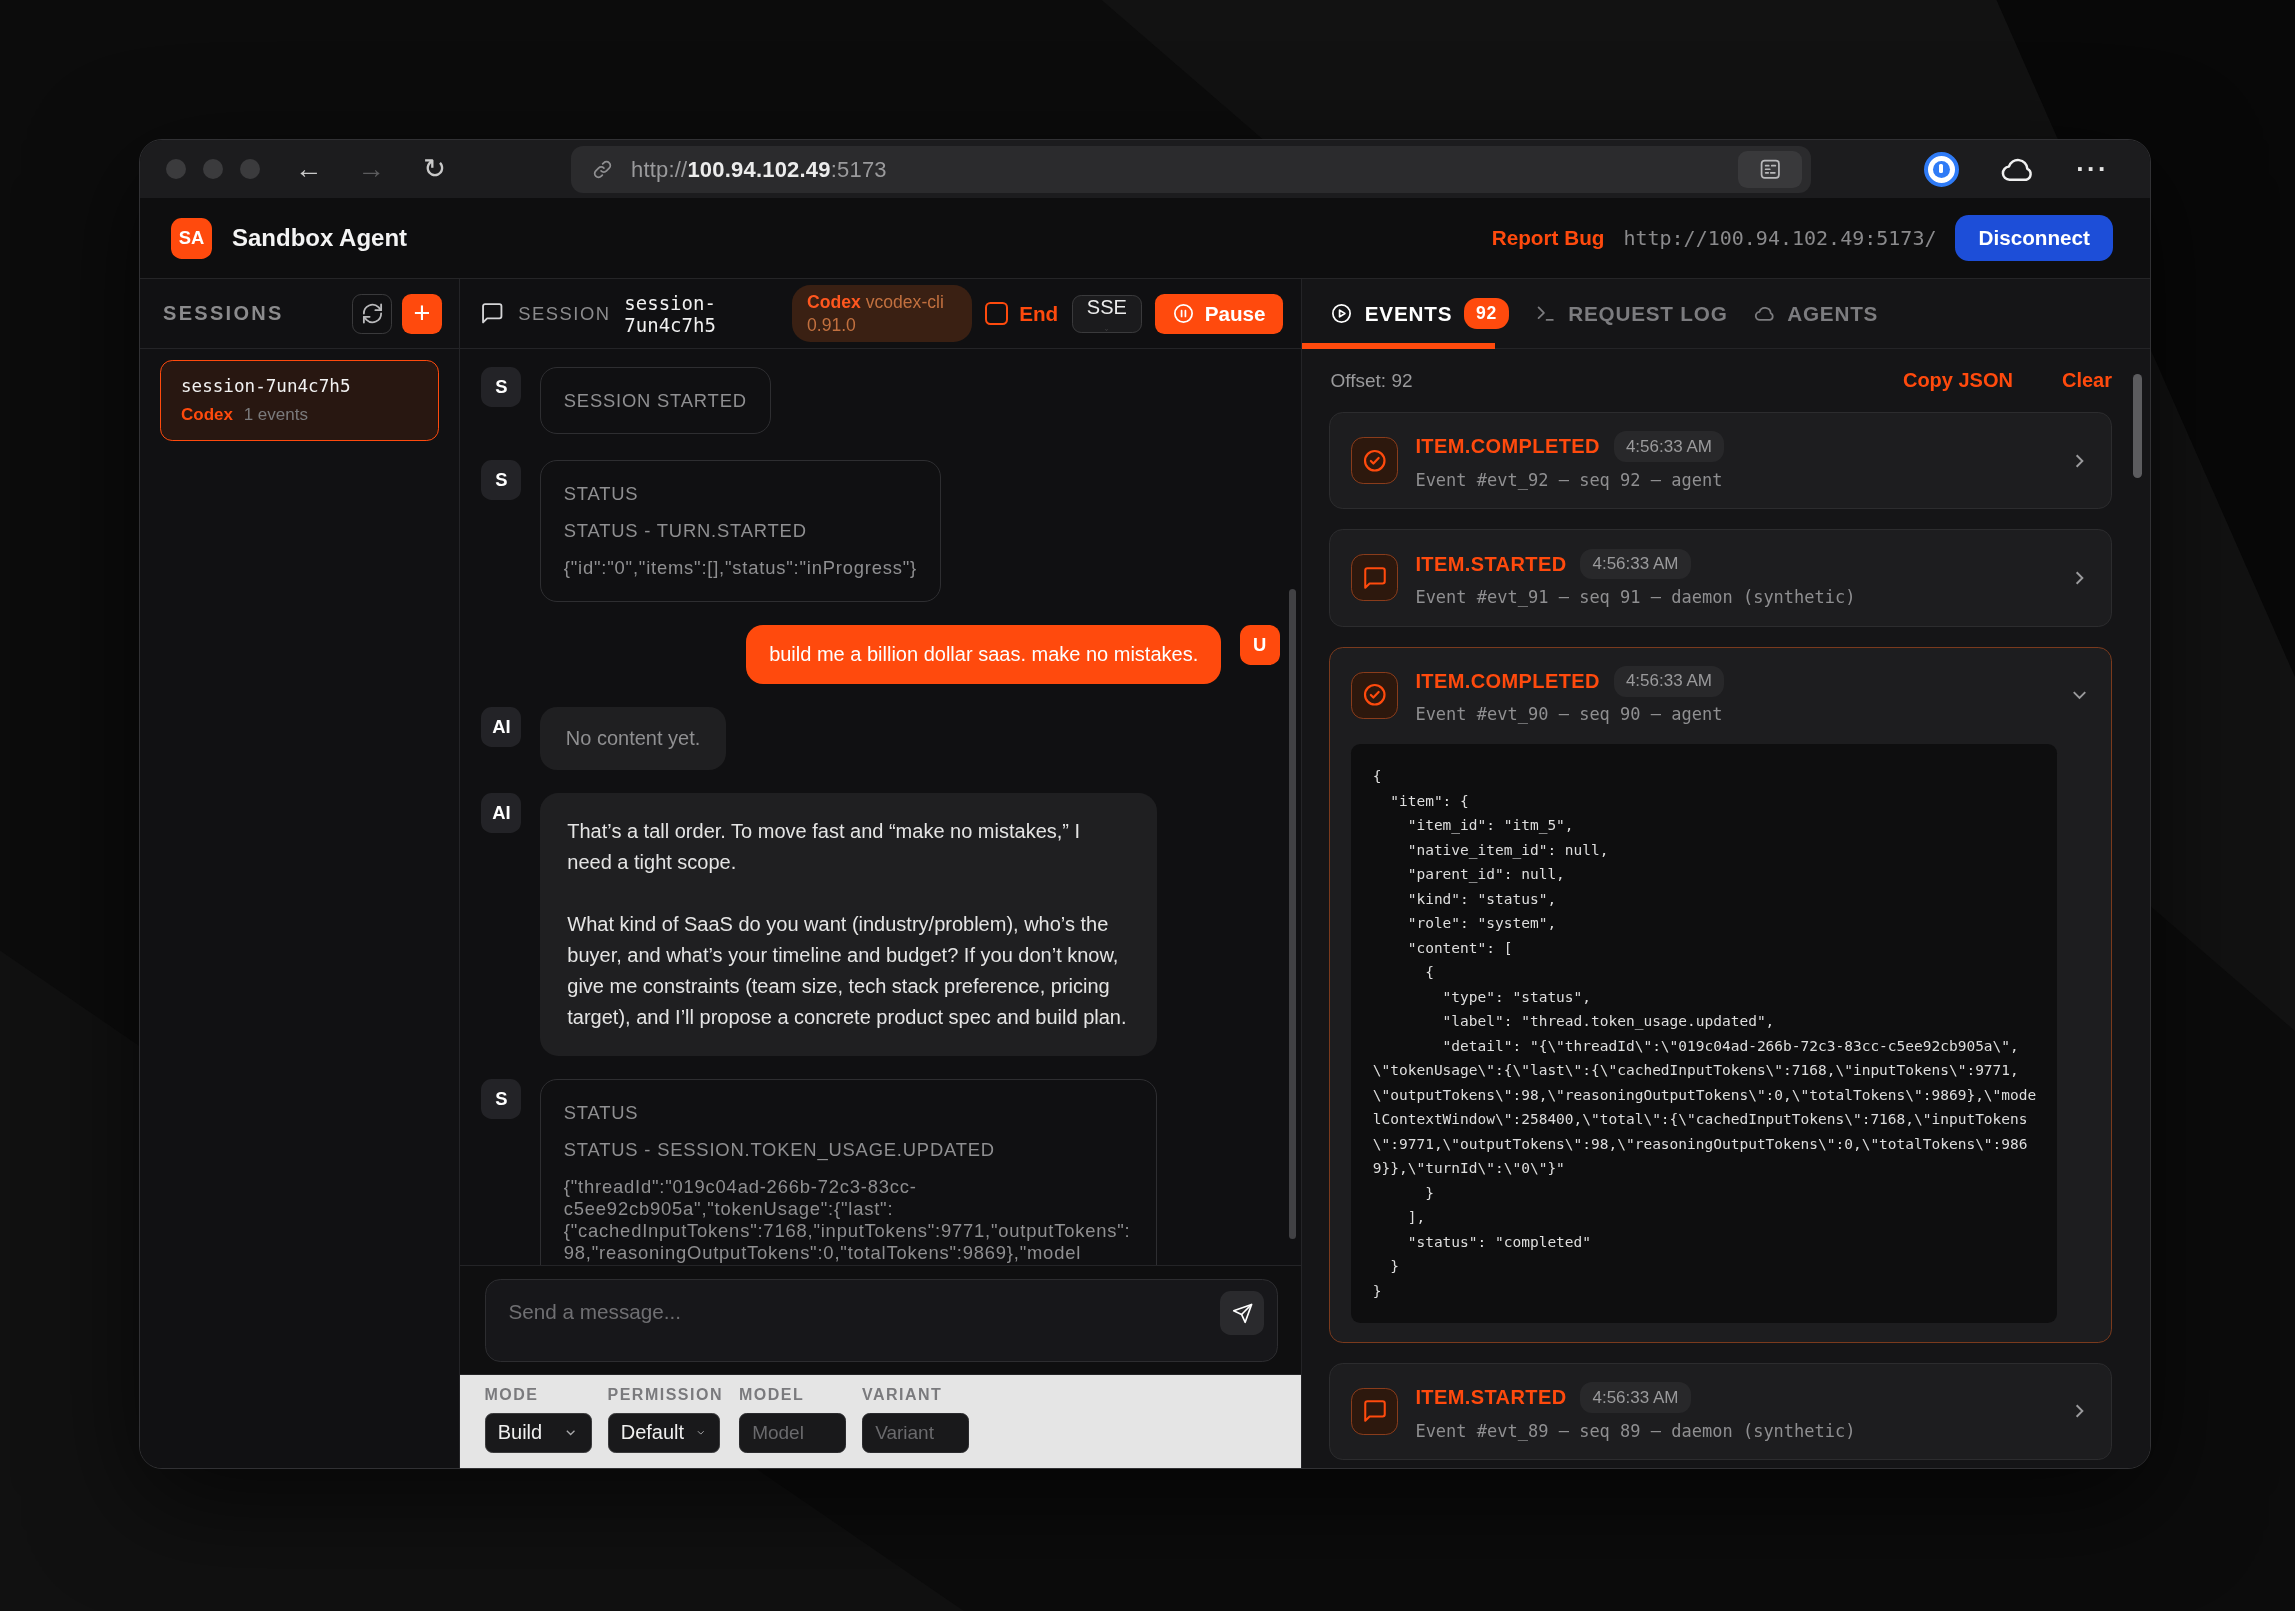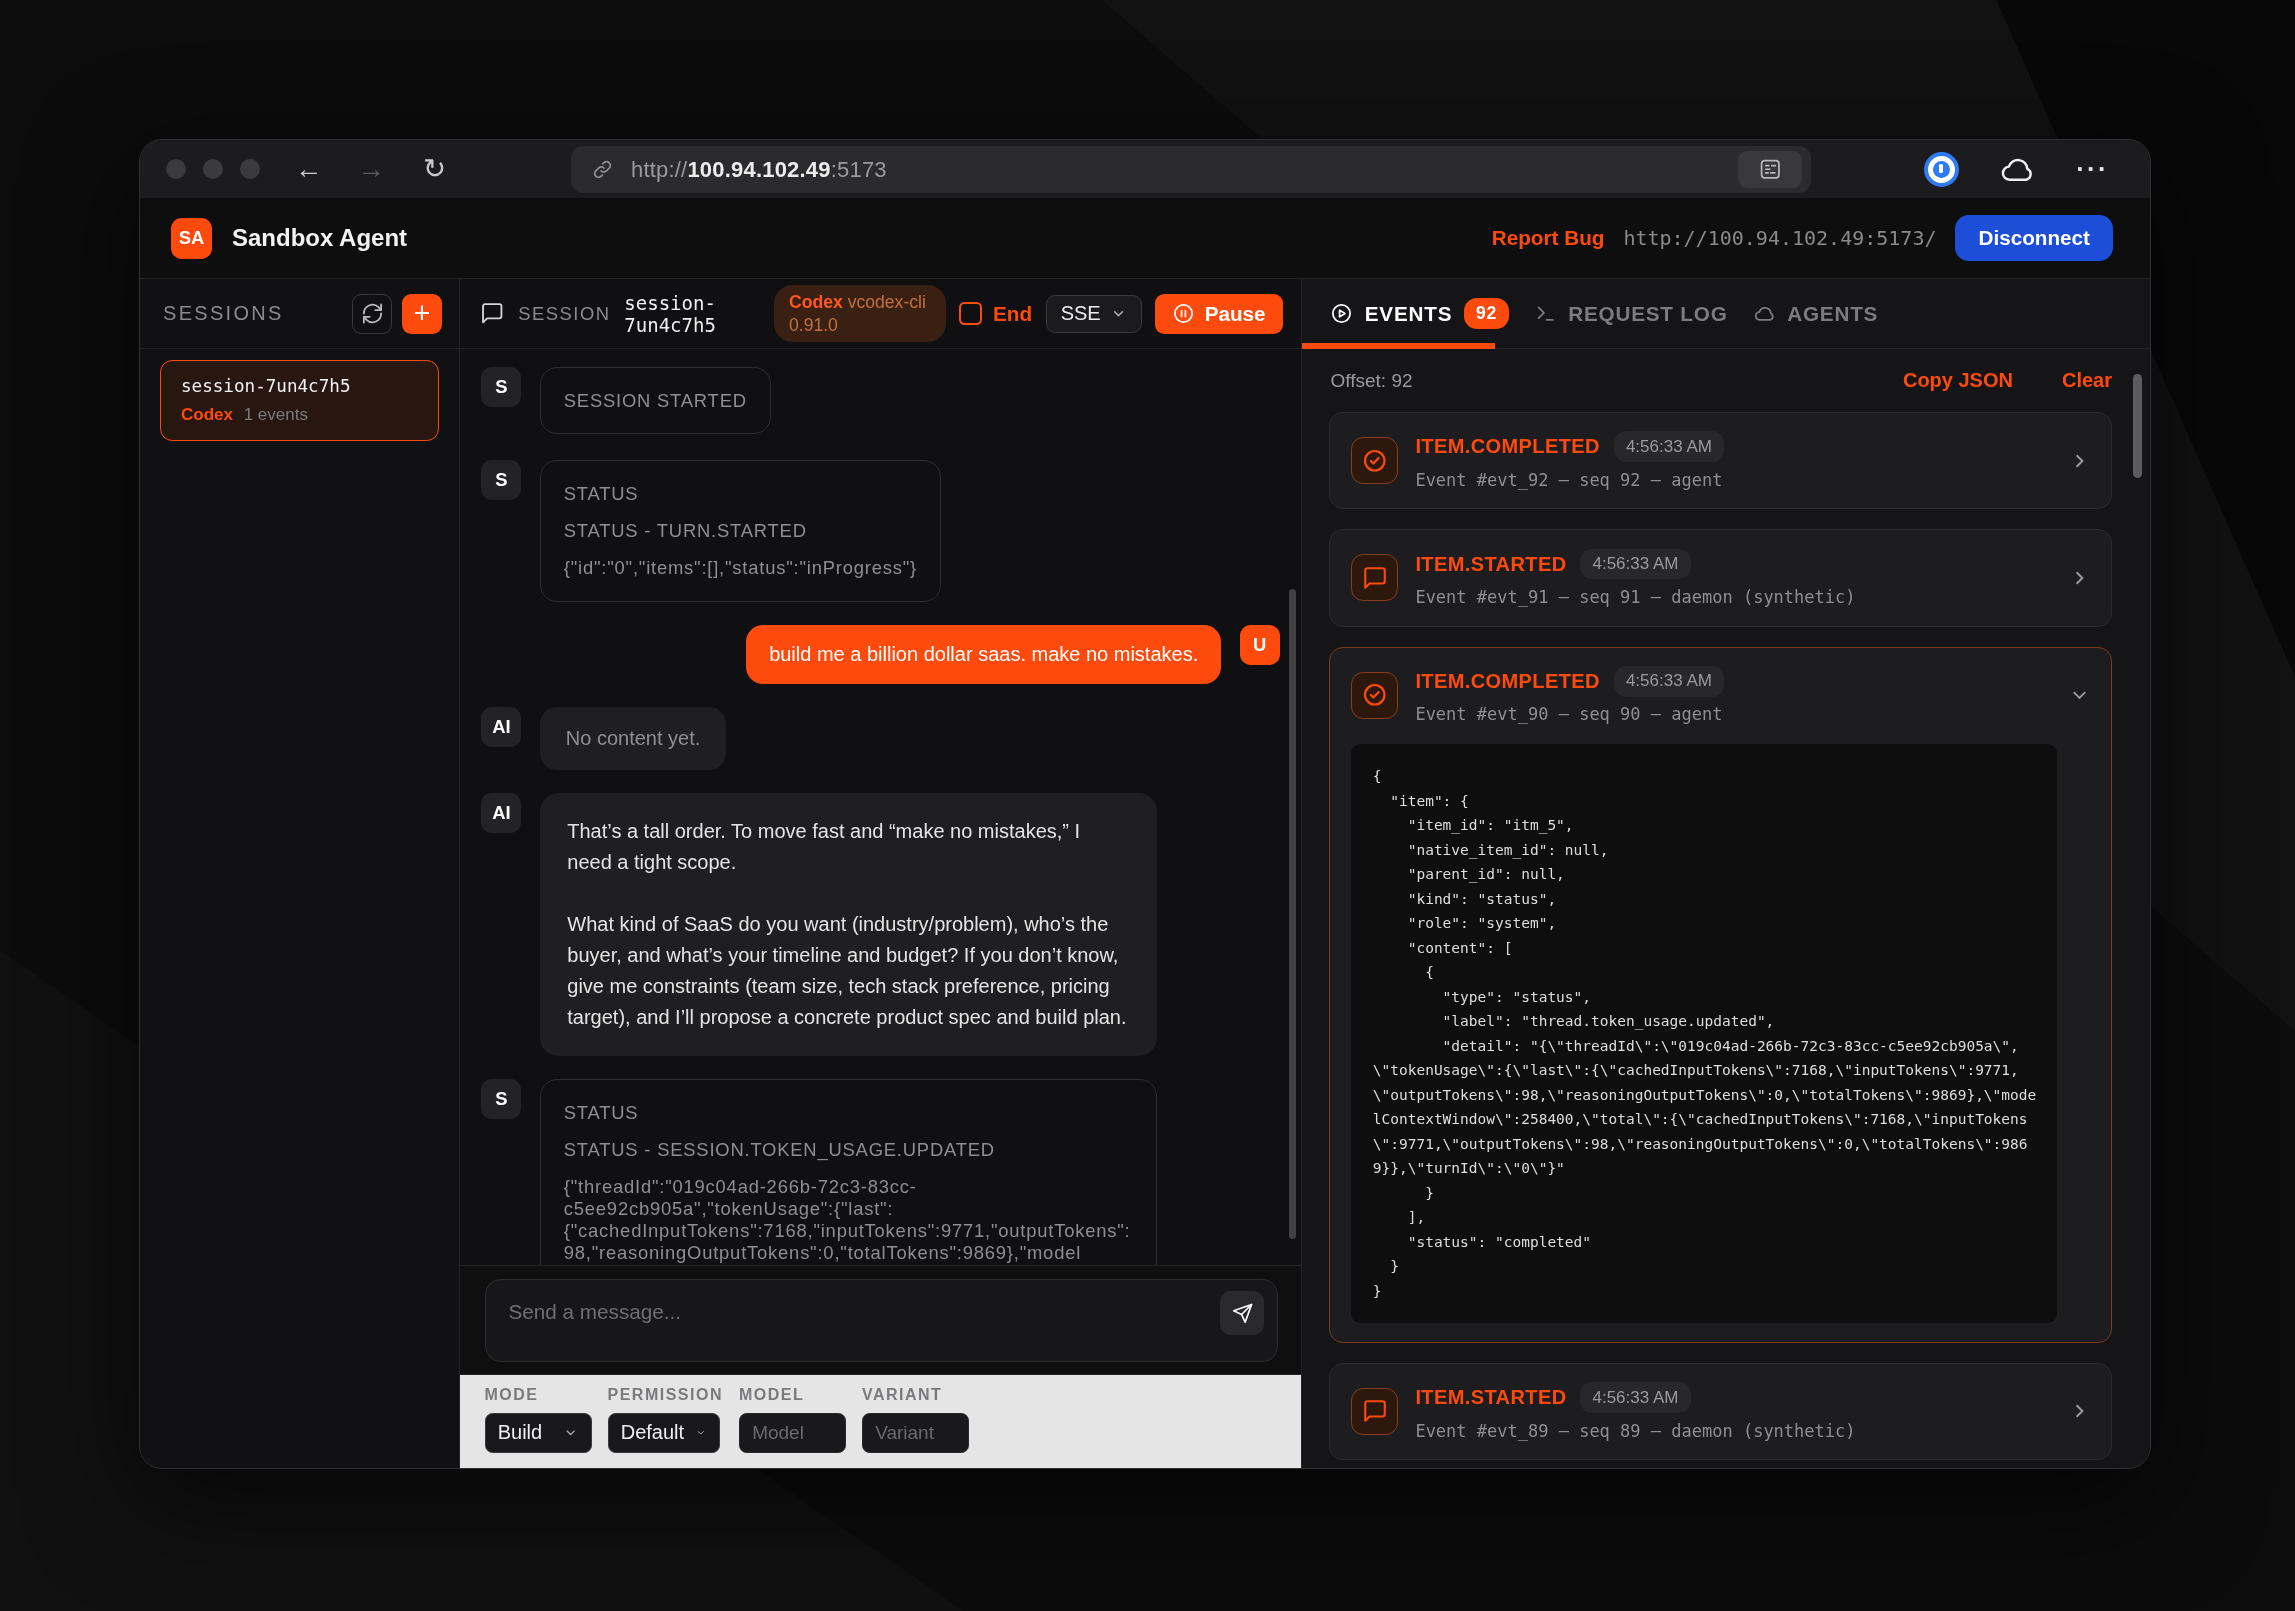--- a/index.html
+++ b/index.html
@@ -50,21 +50,21 @@
     padding:10.7px 23px; border-radius:13.8px; border:none; }
 
   :root { --accent:#ff4a0d; --muted:#8f8f91; --border:#242427; }
 
   
   .content { flex:1; display:flex; min-height:0; }
   .col-hdr { height:70px; border-bottom:0.8px solid var(--border); display:flex; align-items:center; flex:none; }
 
   .sidebar { width:320px; border-right:0.8px solid var(--border); background:#111113; display:flex; flex-direction:column; }
   .sidebar .col-hdr { padding:0 17px 0 23px; gap:10px; }
-  .side-title { color:#8b8b8d; font-weight:400; font-size:20px; letter-spacing:2.3px; margin-right:auto; }
+  .side-title { color:#8b8b8d; font-weight:700; font-size:20px; letter-spacing:2.3px; margin-right:auto; }
   .iconbtn { width:40px; height:40px; border-radius:9.2px; border:0.8px solid #3a3a3c; background:transparent;
     color:#b9b9bb; display:flex; align-items:center; justify-content:center; }
   .plusbtn { width:40px; height:40px; border-radius:9.2px; background:var(--accent); border:none;
     color:#fff; font-size:29px; line-height:1; display:flex; align-items:center; justify-content:center; }
   .session-card { margin:10.7px 20px; border:1.5px solid var(--accent); background:#281711; border-radius:12.2px;
     padding:15.3px 20px; }
   .sc-name { color:#f2f2f2; font-size:17.6px; }
   .sc-meta { margin-top:9.2px; display:flex; gap:10.7px; align-items:baseline; }
   .sc-agent { color:var(--accent); font-weight:700; font-size:17px; }
   .sc-count { color:#7a7a7c; font-size:17px; }
@@ -75,21 +75,21 @@
   .sess-label { color:#8b8b8d; font-size:18.4px; letter-spacing:1.5px; }
   .sess-id { color:#f0f0f0; font-size:19px; }
   .cli-badge { background:#3a2013; border-radius:18.4px; padding:6.1px 15.3px; font-size:17.6px; line-height:1.3;
     max-width:180px; }
   .cli-badge .b1 { color:#ff571f; font-weight:700; }
   .cli-badge .b2 { color:#c2703f; }
   .end-group { margin-left:auto; display:flex; align-items:center; gap:10.7px; }
   .end-box { width:23px; height:23px; border:2.3px solid var(--accent); border-radius:5.4px; background:transparent; }
   .end-label { color:var(--accent); font-weight:700; font-size:20.7px; }
   .sse-select { display:flex; align-items:center; gap:9.2px; background:#1b1b1d; border:0.8px solid #3a3a3c;
-    border-radius:9.2px; height:38px; padding:0 13.8px; color:#ececec; font-size:20px; }
+    border-radius:9.2px; height:38px; padding:0 13.8px; color:#ececec; font-size:20px;flex-direction:column; }
   .pause-btn { display:flex; align-items:center; gap:9.2px; background:var(--accent); border:none;
     border-radius:9.2px; height:40px; padding:0 17px; color:#fff; font-weight:700; font-size:20.7px; }
 
   .messages { flex:1; min-height:0; overflow:hidden; position:relative; padding:18.4px 21.4px 0; background:#101012; }
   .msg { display:flex; gap:18.4px; margin-bottom:23px; }
   .msg.right { justify-content:flex-end; }
   .avatar { flex:none; width:40px; height:40px; border-radius:10.7px; background:#232327; color:#fff;
     font-weight:700; font-size:18.4px; display:flex; align-items:center; justify-content:center; }
   .avatar.orange { background:var(--accent); }
   .bubble-outline { border:0.8px solid #2e2e31; border-radius:17px; padding:21.4px 23px; color:#8f8f91;

